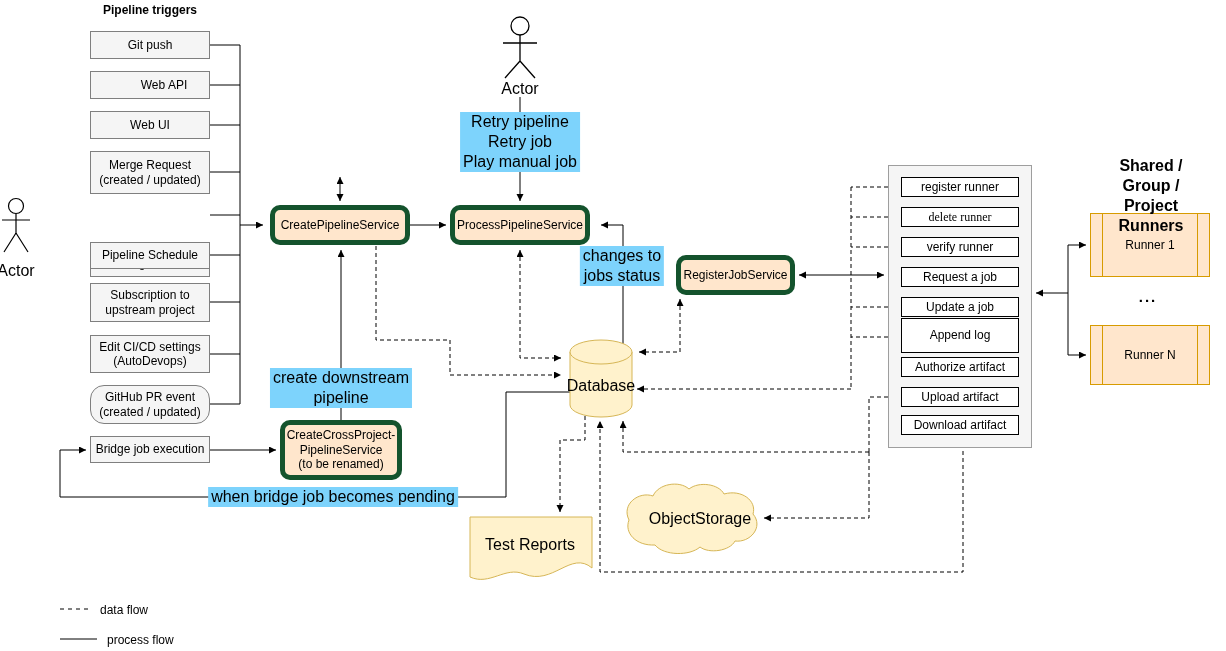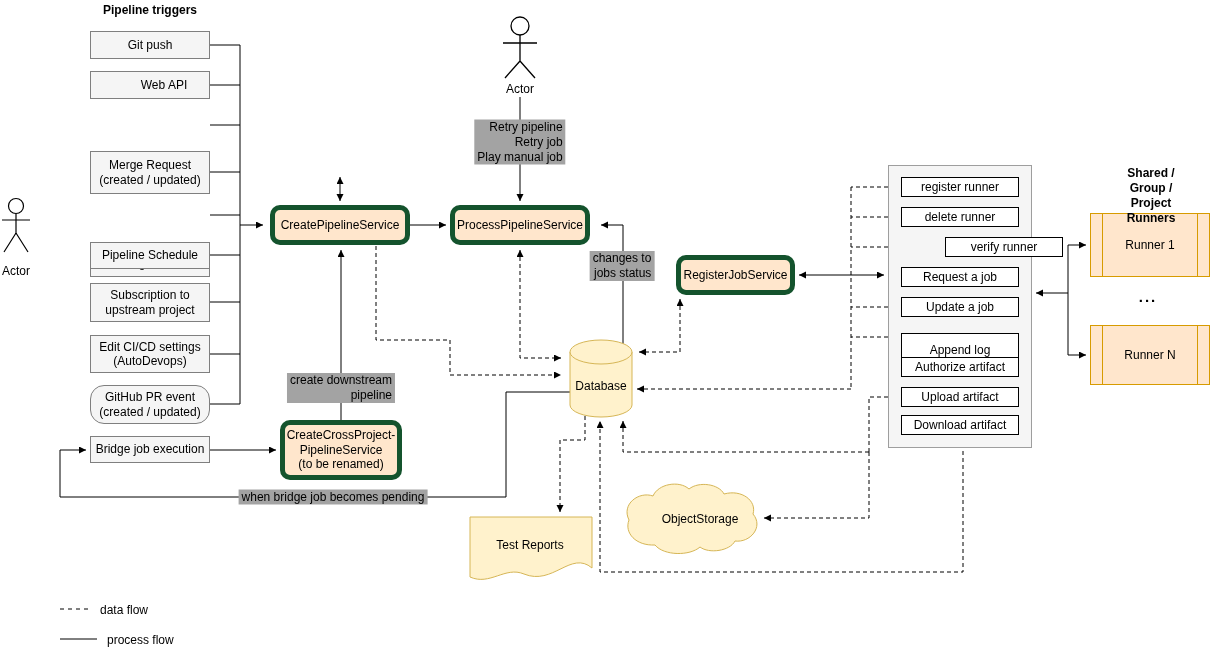--- a/index.html
+++ b/index.html
@@ -7,23 +7,23 @@
           font-family:"Liberation Sans",sans-serif;color:#000;overflow:hidden;}
   #wires{position:absolute;left:0;top:0;z-index:1;}
   .node{position:absolute;z-index:2;box-sizing:border-box;display:flex;align-items:center;
         justify-content:center;text-align:center;font-size:12px;line-height:1.2;white-space:pre-line;}
   .trigger{left:90px;width:120px;background:#f5f5f5;border:1px solid #7f7f7f;}
   .svc{background:#ffe6cc;border:5px solid #14532d;border-radius:10px;}
   .comp{background:#ffe6cc;border:1px solid #d79b00;}
   .comp .sidebar-line{position:absolute;top:0;bottom:0;width:0;border-left:1px solid #d79b00;}
   .gw-frame{background:#f5f5f5;border:1px solid #9e9e9e;}
   .ep{background:#fff;border:1px solid #000;}
-  .lbl{position:absolute;z-index:3;font-size:12px;line-height:1.25;text-align:center;
+  .lbl{position:absolute;z-index:3;font-size:16px;line-height:1.25;text-align:center;
        transform:translate(-50%,-50%);white-space:pre-line;}
-  .edge-lbl{background:#a3a3a3;padding:0 3px;text-align:right;}
+  .edge-lbl{background:#7dd3fc;padding:0 3px;}
   .hd{font-weight:700;}
   .left-lbl{position:absolute;z-index:3;font-size:12px;transform:none;text-align:right;}
   .dots{font-weight:700;font-size:15px;letter-spacing:2px;}
 </style>
 </head>
 <body>
 
 <div id="canvas">
 
   <svg id="wires" width="1226" height="651" viewBox="0 0 1226 651">
@@ -80,20 +80,21 @@
       <path d="M520,35V61M503,43H537M520,61L505,78M520,61L535,78"></path>
     </g>
     <g stroke="#000" stroke-width="1.2" fill="none">
       <circle cx="16" cy="206" r="7.5" fill="#fff"></circle>
       <path d="M16,214V233M2,220H30M16,233L4,252M16,233L28,252"></path>
     </g>
   </svg>
 
   <div class="node trigger" style="top:31px;height:28px;">Git push</div>
   <div class="node trigger" style="top:71px;height:28px;padding-left:28px;">Web API</div>
+  <div class="node trigger" style="top:111px;height:28px;">Web UI</div>
   <div class="node trigger" style="top:151px;height:43px;">Merge Request
 (created / updated)</div>
   <div class="node trigger" style="top:201px;height:28px;margin-top:48px;">Merge Train</div>
   <div class="node trigger" style="top:242px;height:27px;">Pipeline Schedule</div>
   <div class="node trigger" style="top:283px;height:39px;">Subscription to
 upstream project</div>
   <div class="node trigger" style="top:335px;height:38px;">Edit CI/CD settings
 (AutoDevops)</div>
   <div class="node trigger" style="top:385px;height:39px;border-radius:14px;">GitHub PR event
 (created / updated)</div>
@@ -105,25 +106,25 @@
   <div class="node svc" style="left:450px;top:205px;width:140px;height:40px;">ProcessPipelineService</div>
 
   <div class="node svc" style="left:676px;top:255px;width:119px;height:40px;">RegisterJobService</div>
 
   <div class="node svc" style="left:280px;top:420px;width:122px;height:60px;">CreateCrossProject-
 PipelineService
 (to be renamed)</div>
 
   <div class="node gw-frame" style="left:888px;top:165px;width:144px;height:283px;"></div>
   <div class="node ep" style="left:901px;top:177px;width:118px;height:20px;">register runner</div>
-  <div class="node ep" style="left:901px;top:207px;width:118px;height:20px;">delete runner</div>
-  <div class="node ep" style="left:901px;top:237px;width:118px;height:20px;margin-left:44px;">verify runner</div>
+  <div class="node ep" style="left:901px;top:207px;width:118px;height:20px;font-family:Liberation Serif, serif;">delete runner</div>
+  <div class="node ep" style="left:901px;top:237px;width:118px;height:20px;">verify runner</div>
   <div class="node ep" style="left:901px;top:267px;width:118px;height:20px;">Request a job</div>
   <div class="node ep" style="left:901px;top:297px;width:118px;height:20px;">Update a job</div>
-  <div class="node ep" style="left:901px;top:333px;width:118px;height:35px;">Append log</div>
+  <div class="node ep" style="left:901px;top:318px;width:118px;height:35px;">Append log</div>
   <div class="node ep" style="left:901px;top:357px;width:118px;height:20px;">Authorize artifact</div>
   <div class="node ep" style="left:901px;top:387px;width:118px;height:20px;">Upload artifact</div>
   <div class="node ep" style="left:901px;top:415px;width:118px;height:20px;">Download artifact</div>
 
   <div class="node comp" style="left:1090px;top:213px;width:120px;height:64px;">
     <span class="sidebar-line" style="left:11px;"></span>
     <span class="sidebar-line" style="right:11px;"></span>
     <span>Runner 1</span>
   </div>
   <div class="node comp" style="left:1090px;top:325px;width:120px;height:60px;">

